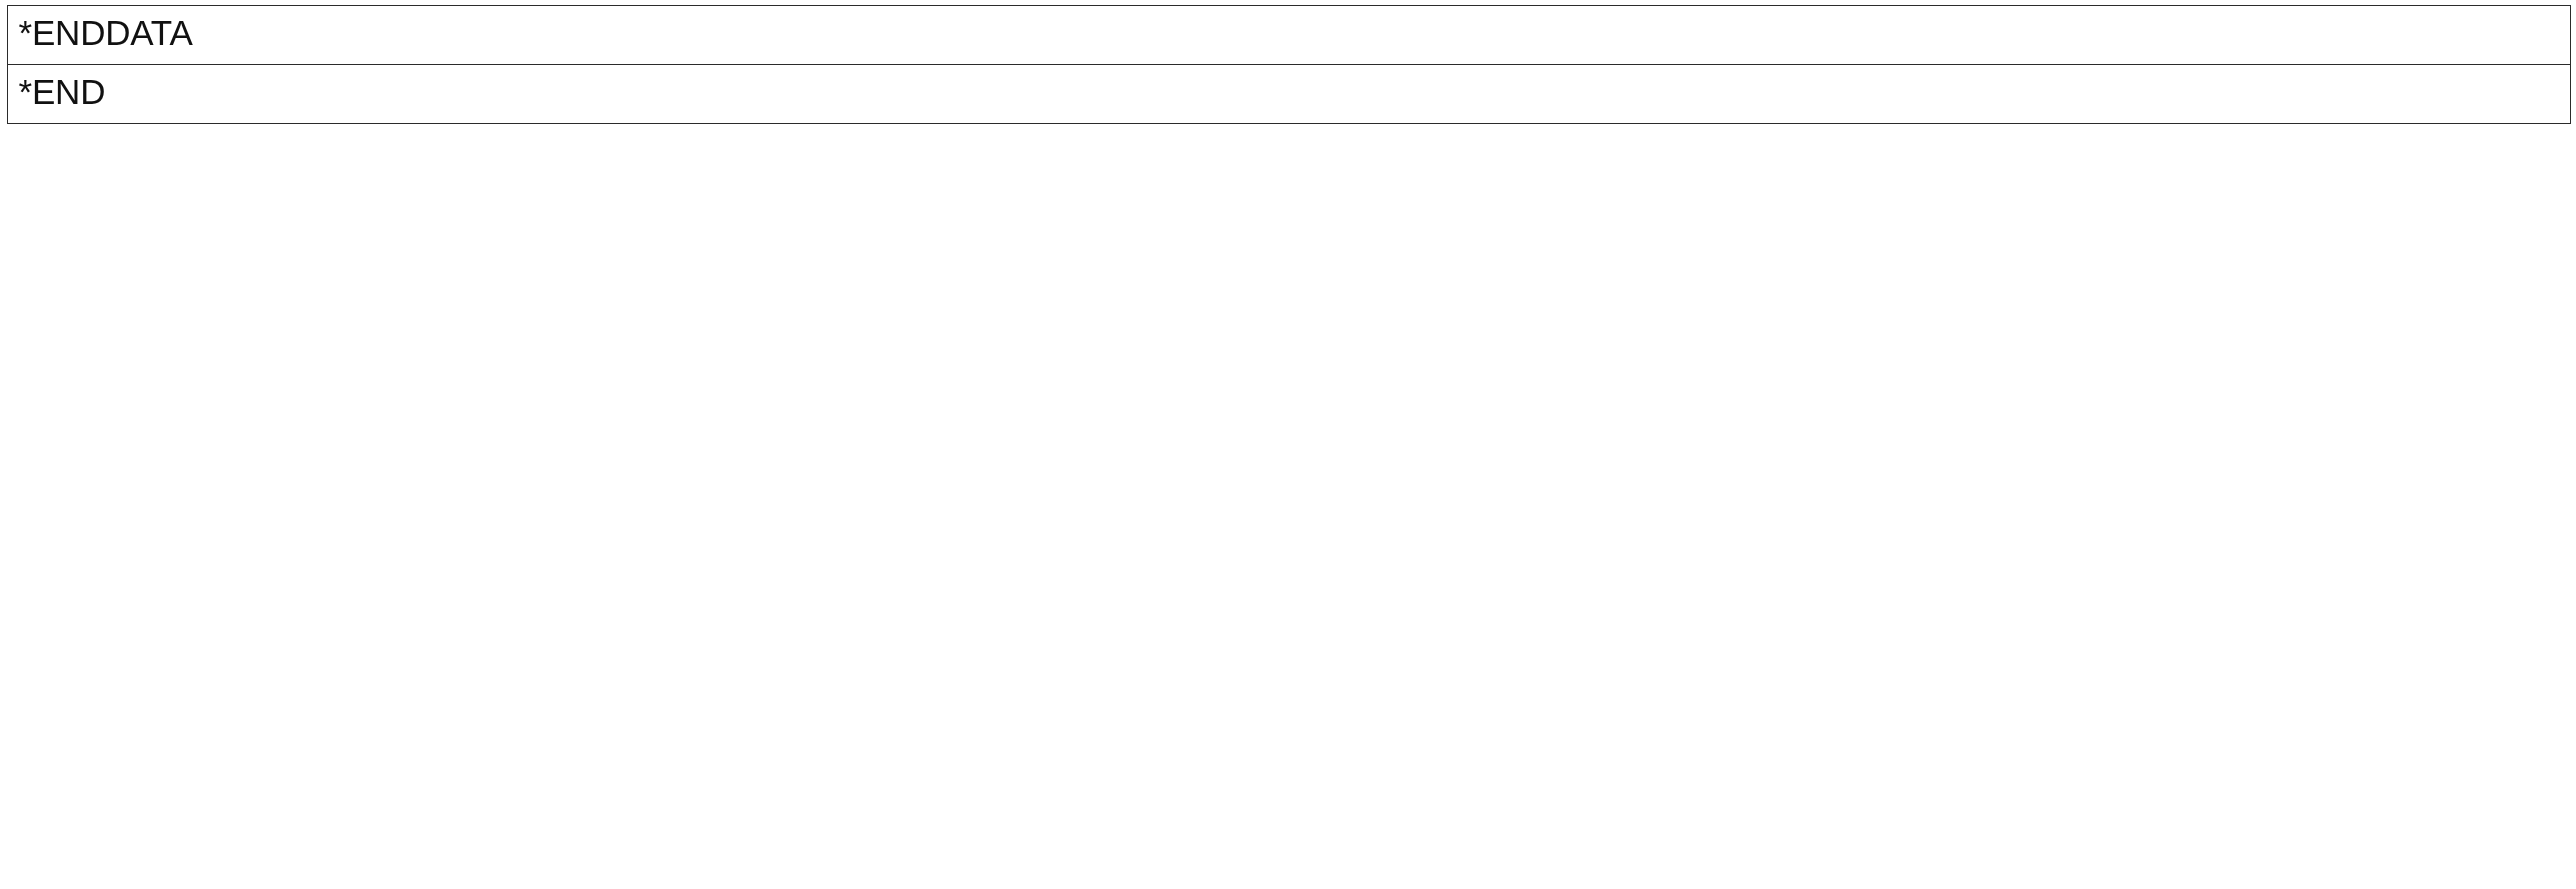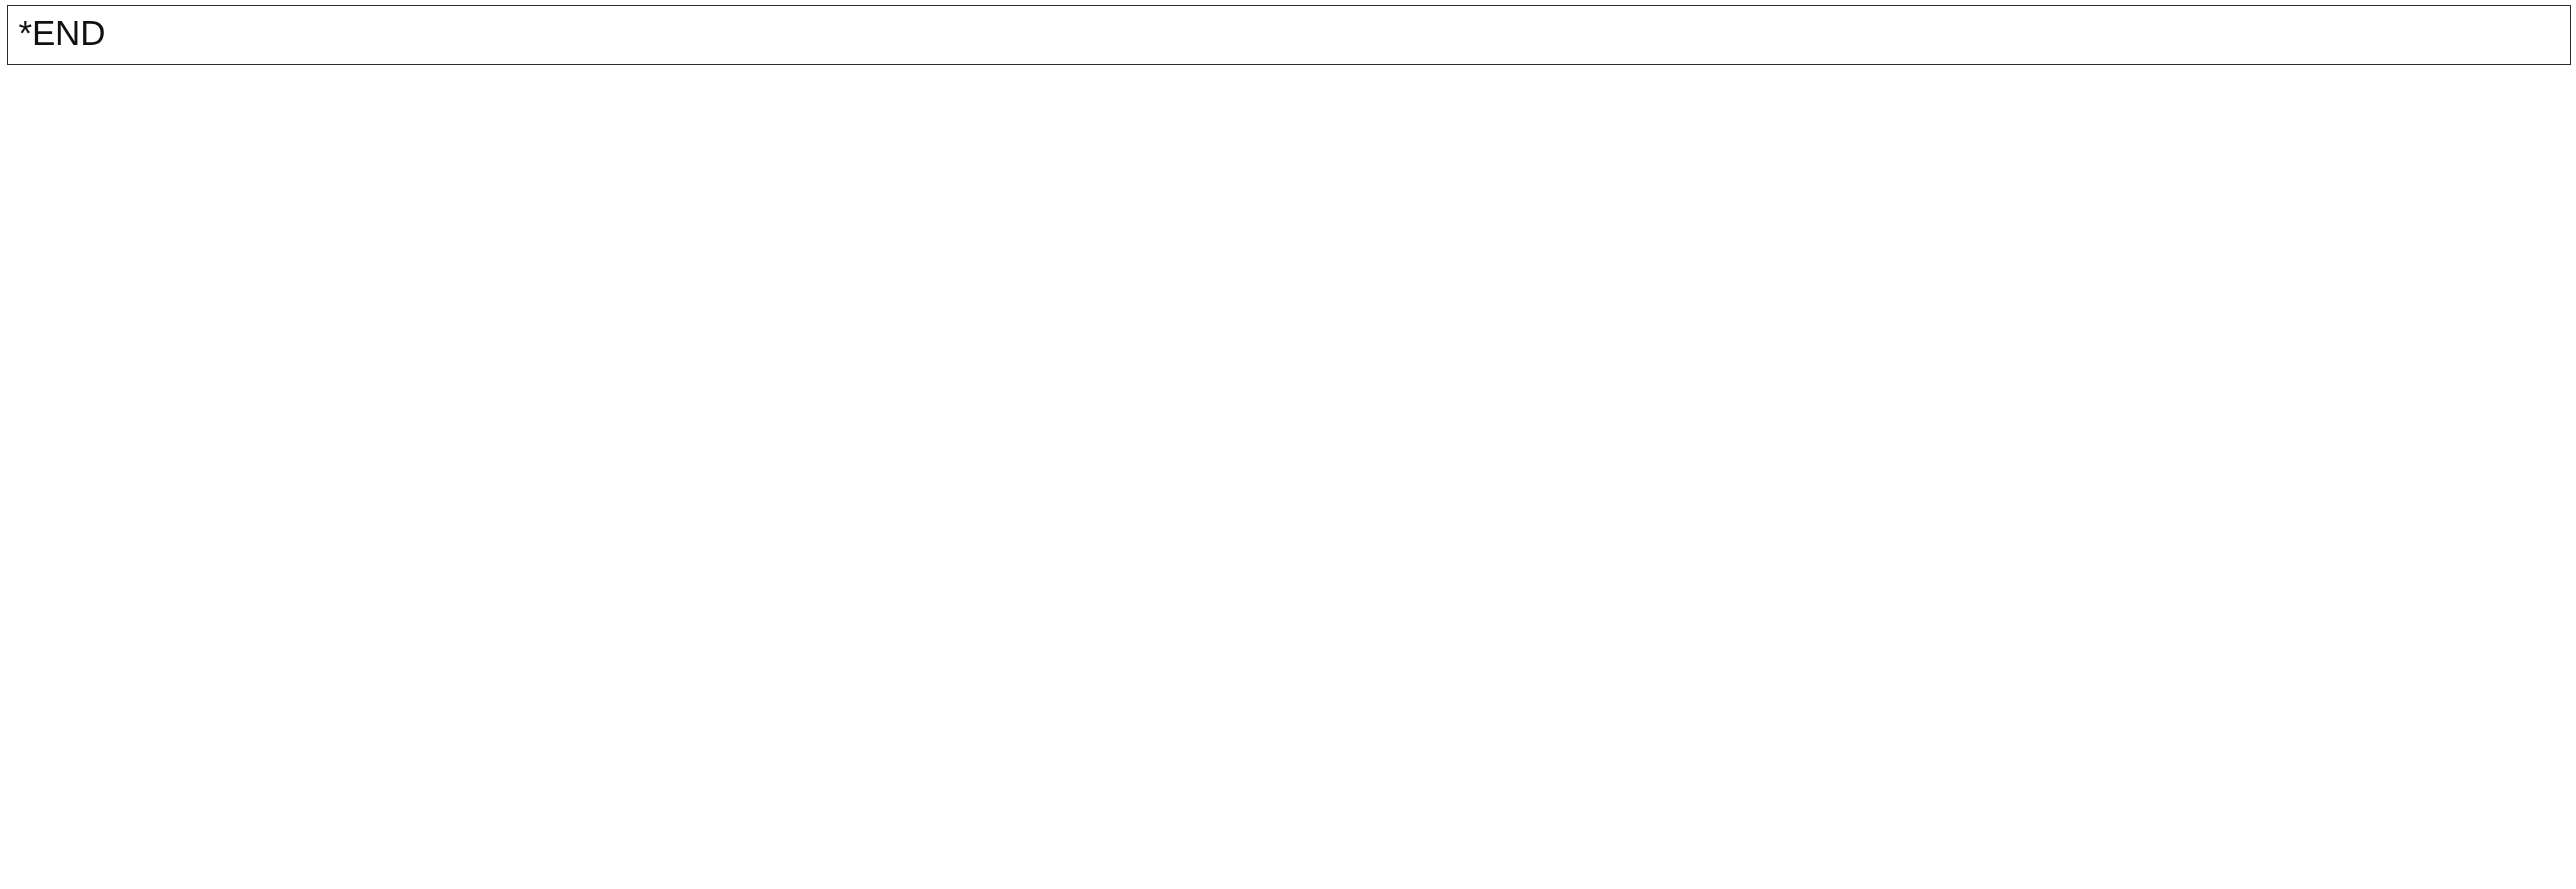--- a/index.html
+++ b/index.html
@@ -82,20 +82,23 @@
       <col class="c-tvector">
       <col class="c-rotation">
     </colgroup>
     <tbody>
 
 
 
 
 
 
+      <tr>
+        <td class="row-end directive-cell" colspan="6">*ENDDATA</td>
+      </tr>
 
       <tr>
         <td class="row-end directive-cell" colspan="6">*END</td>
       </tr>
 
     </tbody>
   </table>
 
 </div>
 

